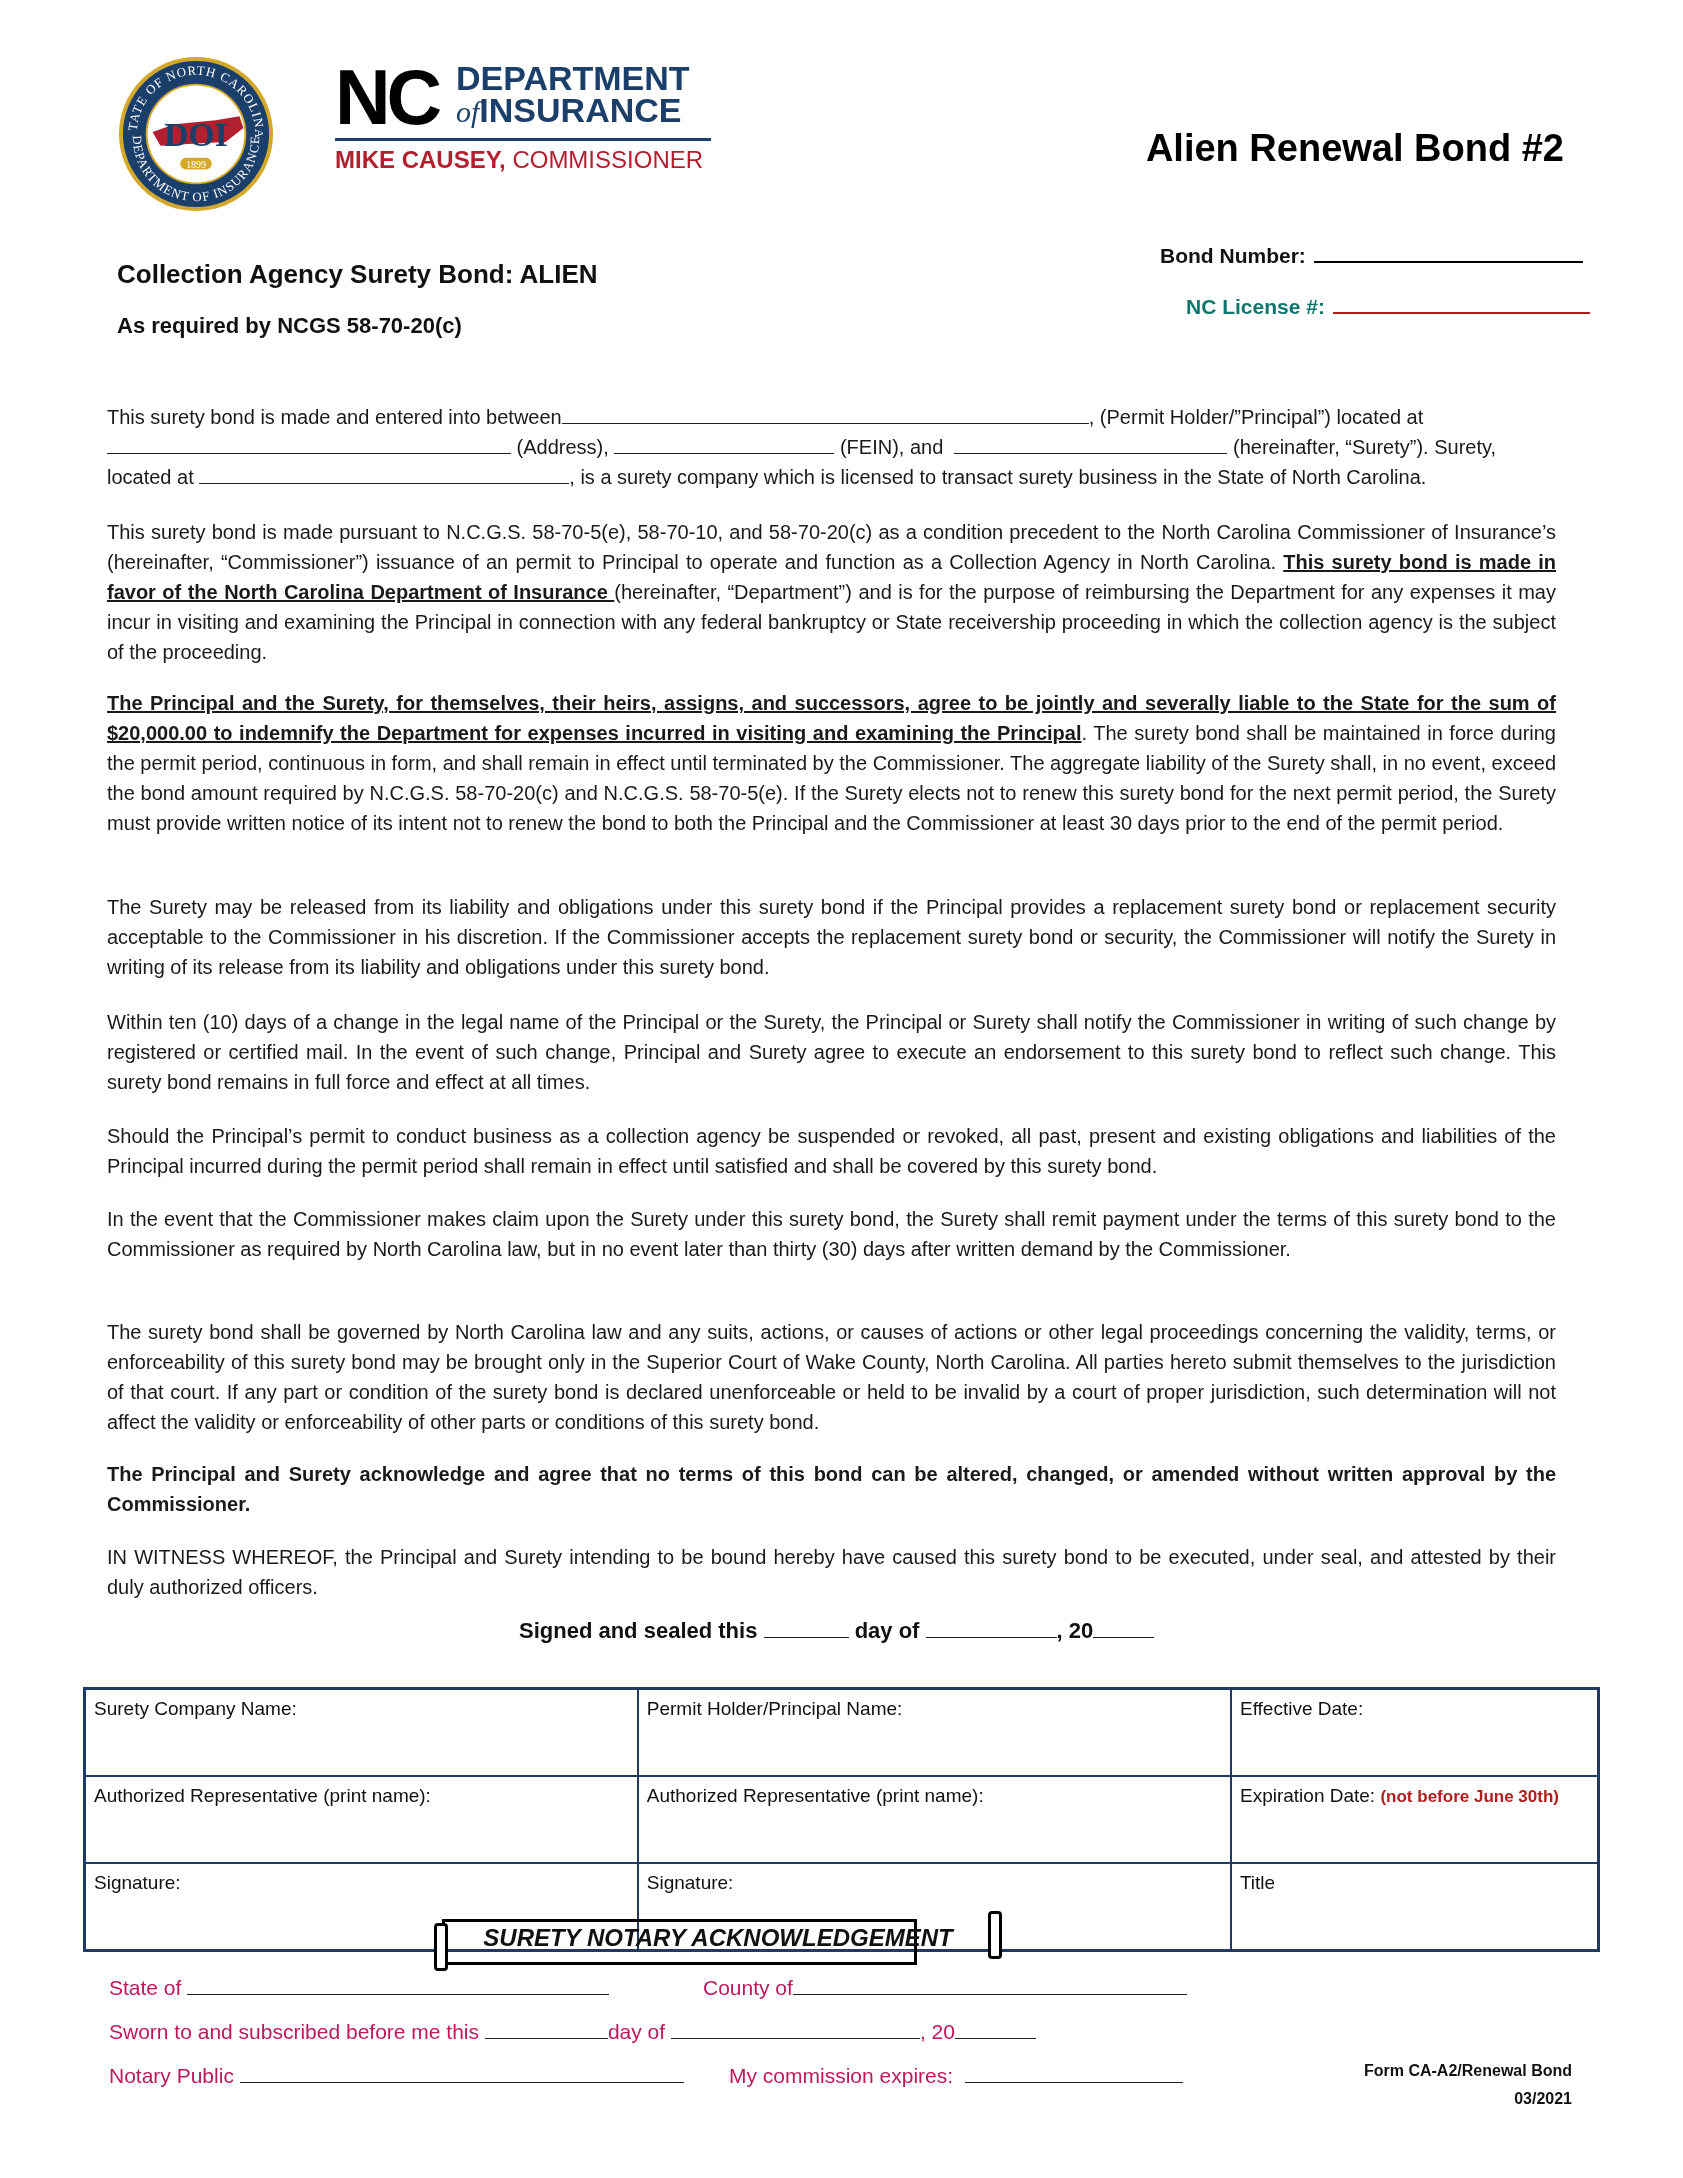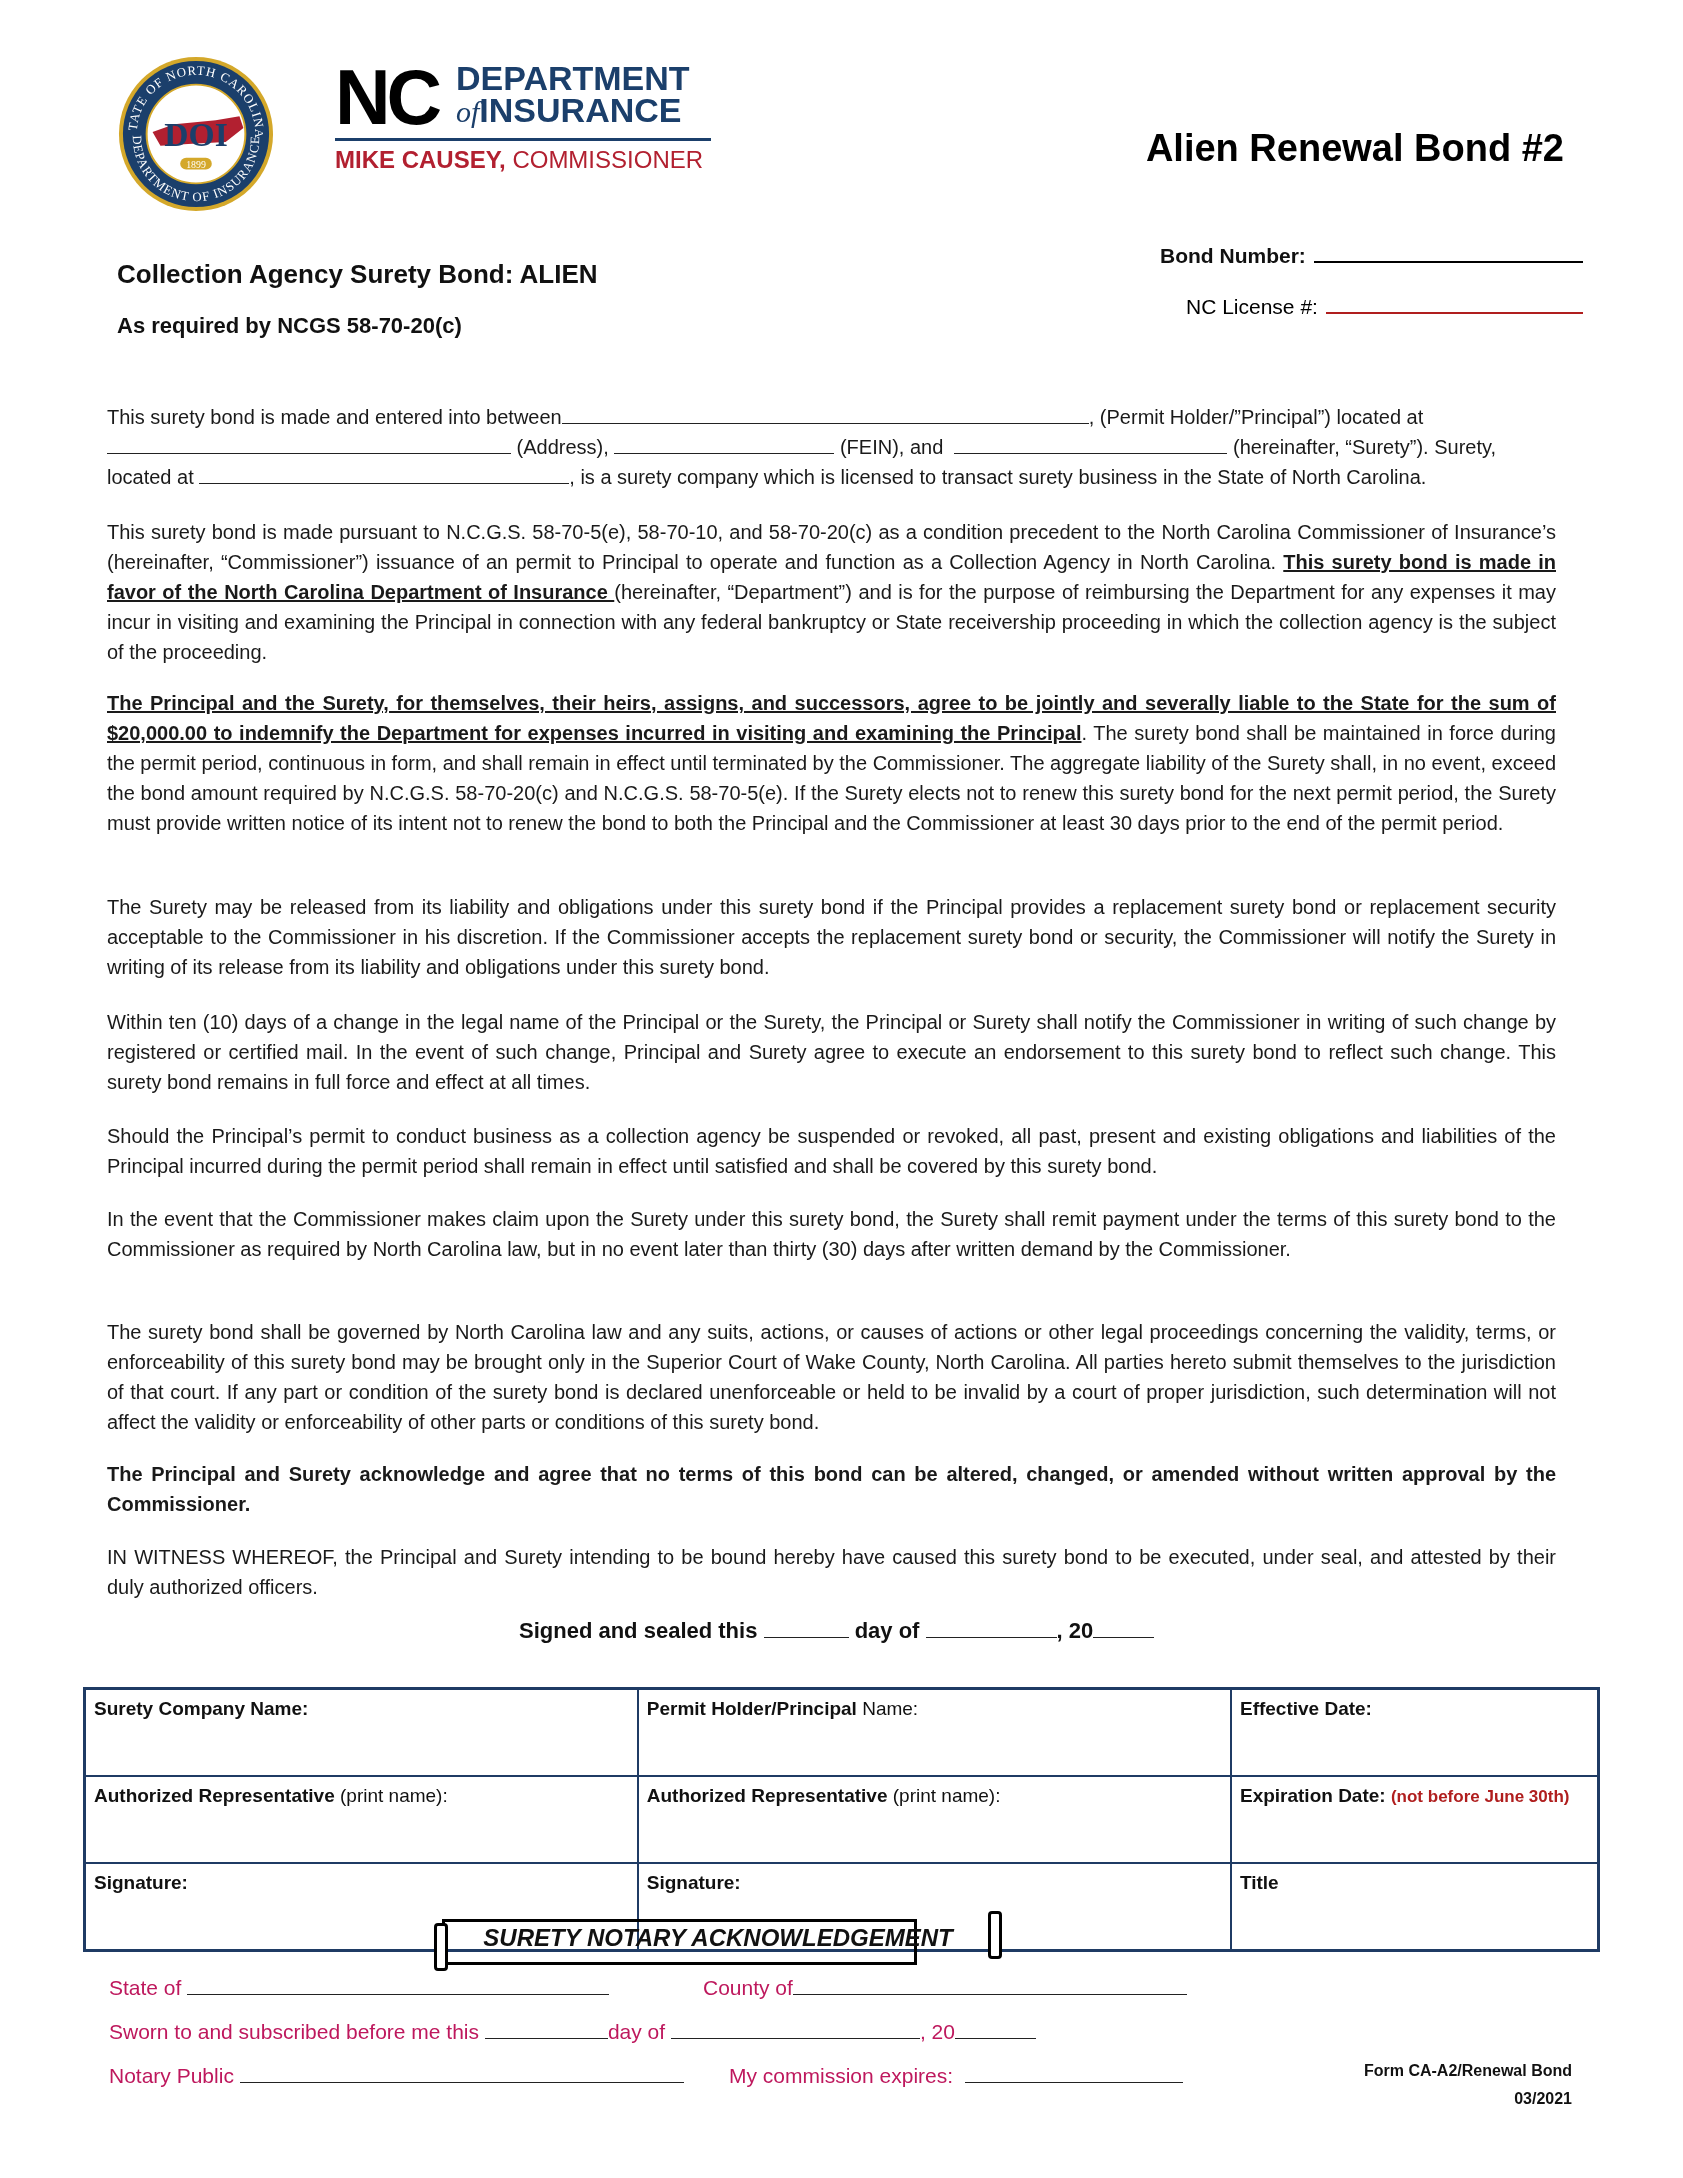--- a/index.html
+++ b/index.html
@@ -16,38 +16,38 @@
              letter-spacing: 0px; line-height: 34px; }
   .nc-ins { position: absolute; left: 121px; top: 34px; font-size: 34px; font-weight: bold; color: #1b3f6b; line-height: 34px; }
   .nc-ins .of { font-style: italic; font-family: "Liberation Serif", serif; font-weight: normal; font-size: 30px; }
   .nc-rule { position: absolute; left: 0; top: 79px; width: 376px; height: 3px; background: #1b3f6b; }
   .nc-comm { position: absolute; left: 0; top: 87px; font-size: 24px; color: #b22030; white-space: nowrap; }
   .nc-comm b { font-weight: bold; }
 
   .doc-title { right: 119px; top: 127px; font-size: 38px; font-weight: bold; color: #000; margin-left: 20px; }
   .bond-number { left: 1160px; top: 244px; font-size: 21px; font-weight: bold; }
   .bond-line { display: inline-block; width: 269px; border-bottom: 2px solid #000; height: 16px; margin-left: 8px; vertical-align: baseline; }
-  .nc-license { left: 1186px; top: 295px; font-size: 21px; font-weight: normal; color: #000000; }
+  .nc-license { left: 1186px; top: 295px; font-size: 21px; font-weight: bold; color: #0f766e; }
   .lic-line { display: inline-block; width: 257px; border-bottom: 2px solid #b01e1e; height: 16px; margin-left: 8px; }
 
   .sub-title { left: 117px; top: 259px; font-size: 26px; font-weight: bold; }
   .sub-title2 { left: 117px; top: 313px; font-size: 22px; font-weight: bold; }
 
   
   .body { left: 107px; width: 1449px; font-size: 20px; line-height: 30px; color: #1a1a1a; }
   .body p { margin: 0; text-align: justify; text-align-last: left; }
   .blank { display: inline-block; border-bottom: 1.5px solid #222; height: 18px; vertical-align: baseline; }
   .bu { font-weight: bold; text-decoration: underline; }
 
   .signed { left: 519px; top: 1618px; font-size: 22px; font-weight: bold; }
 
   
   .sig-table { left: 83px; top: 1687px; width: 1517px; border-collapse: collapse; border: 3px solid #1f3b64; }
   .sig-table td { border: 2px solid #1f3b64; vertical-align: top; height: 69px; padding: 8px 8px; font-size: 19px; }
-  .sig-table td b { font-weight: bold; }
+  .sig-table td b { font-weight: normal; }
   .sig-table .red { color: #b01e1e; font-weight: bold; font-size: 17px; }
 
   
   .banner { left: 434px; top: 1915px; width: 568px; height: 48px; }
   .banner-box { position: absolute; left: 8px; top: 4px; width: 469px; height: 40px; border: 3px solid #000; }
   .banner-text { position: absolute; left: 0; top: 0; width: 100%; text-align: center; line-height: 46px;
                  font-size: 24px; font-weight: bold; font-style: italic; }
   .banner-roll-l { position: absolute; left: 0; top: 8px; width: 8px; height: 42px; border: 3px solid #000; border-radius: 4px; background: #fff; }
   .banner-roll-r { position: absolute; right: 0; top: -4px; width: 8px; height: 42px; border: 3px solid #000; border-radius: 4px; background: #fff; }
 

